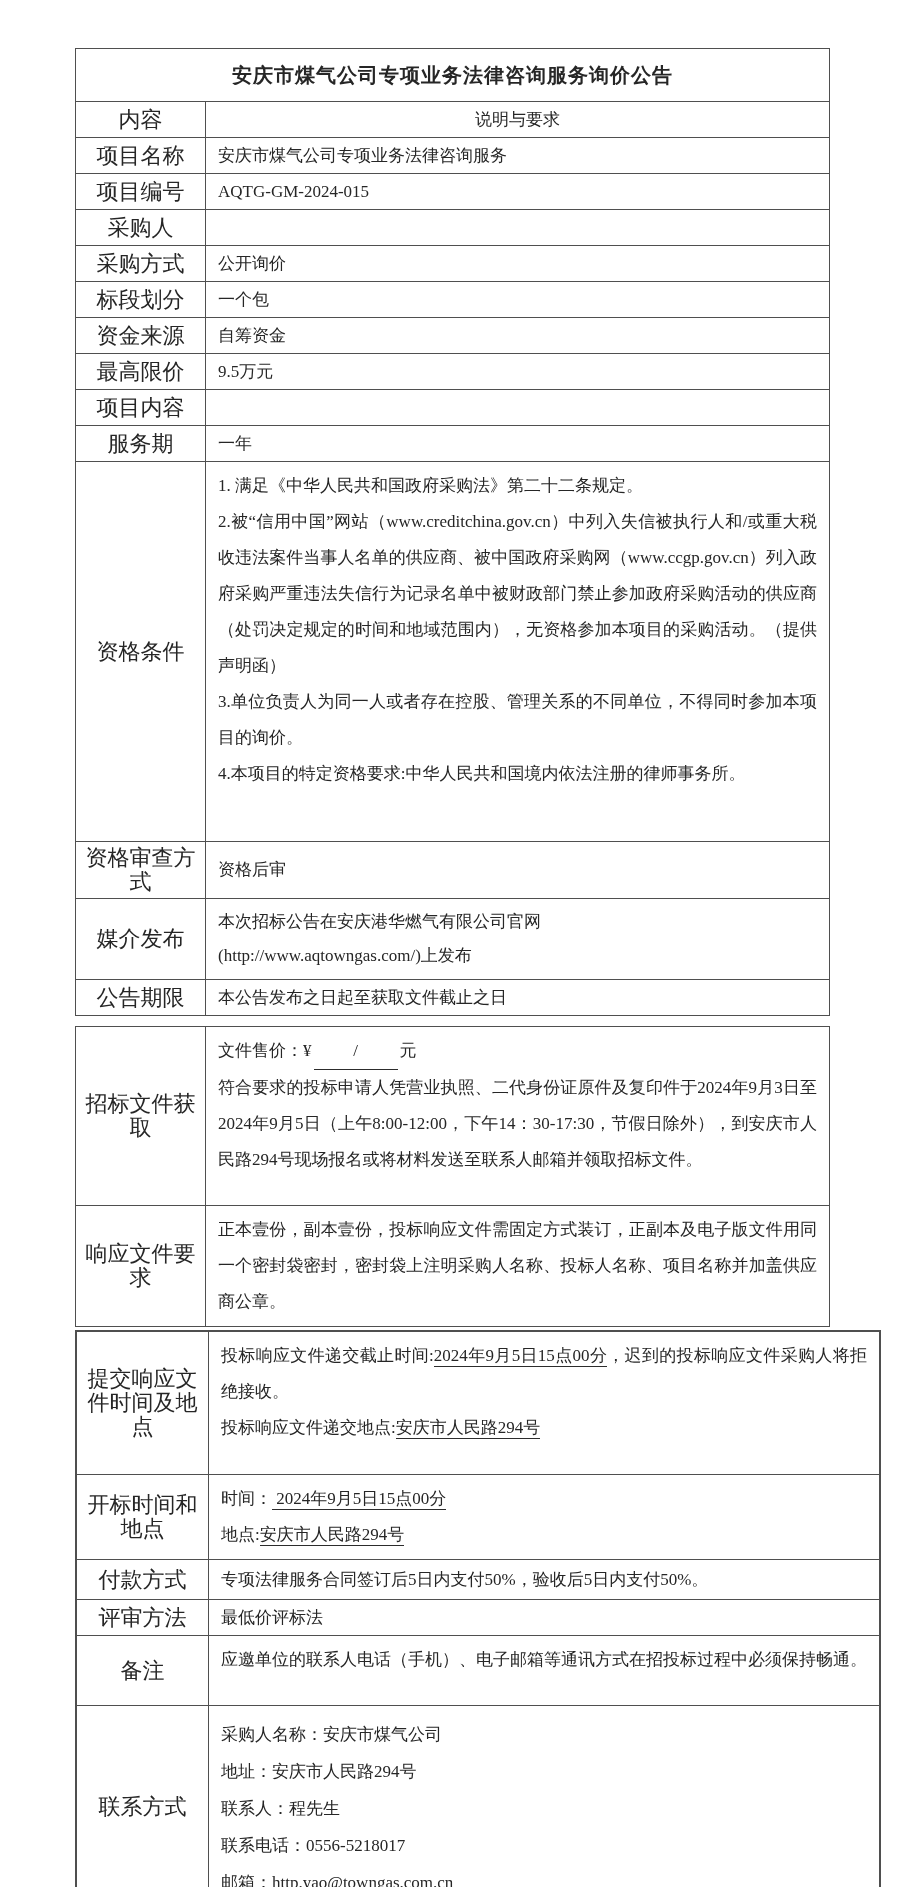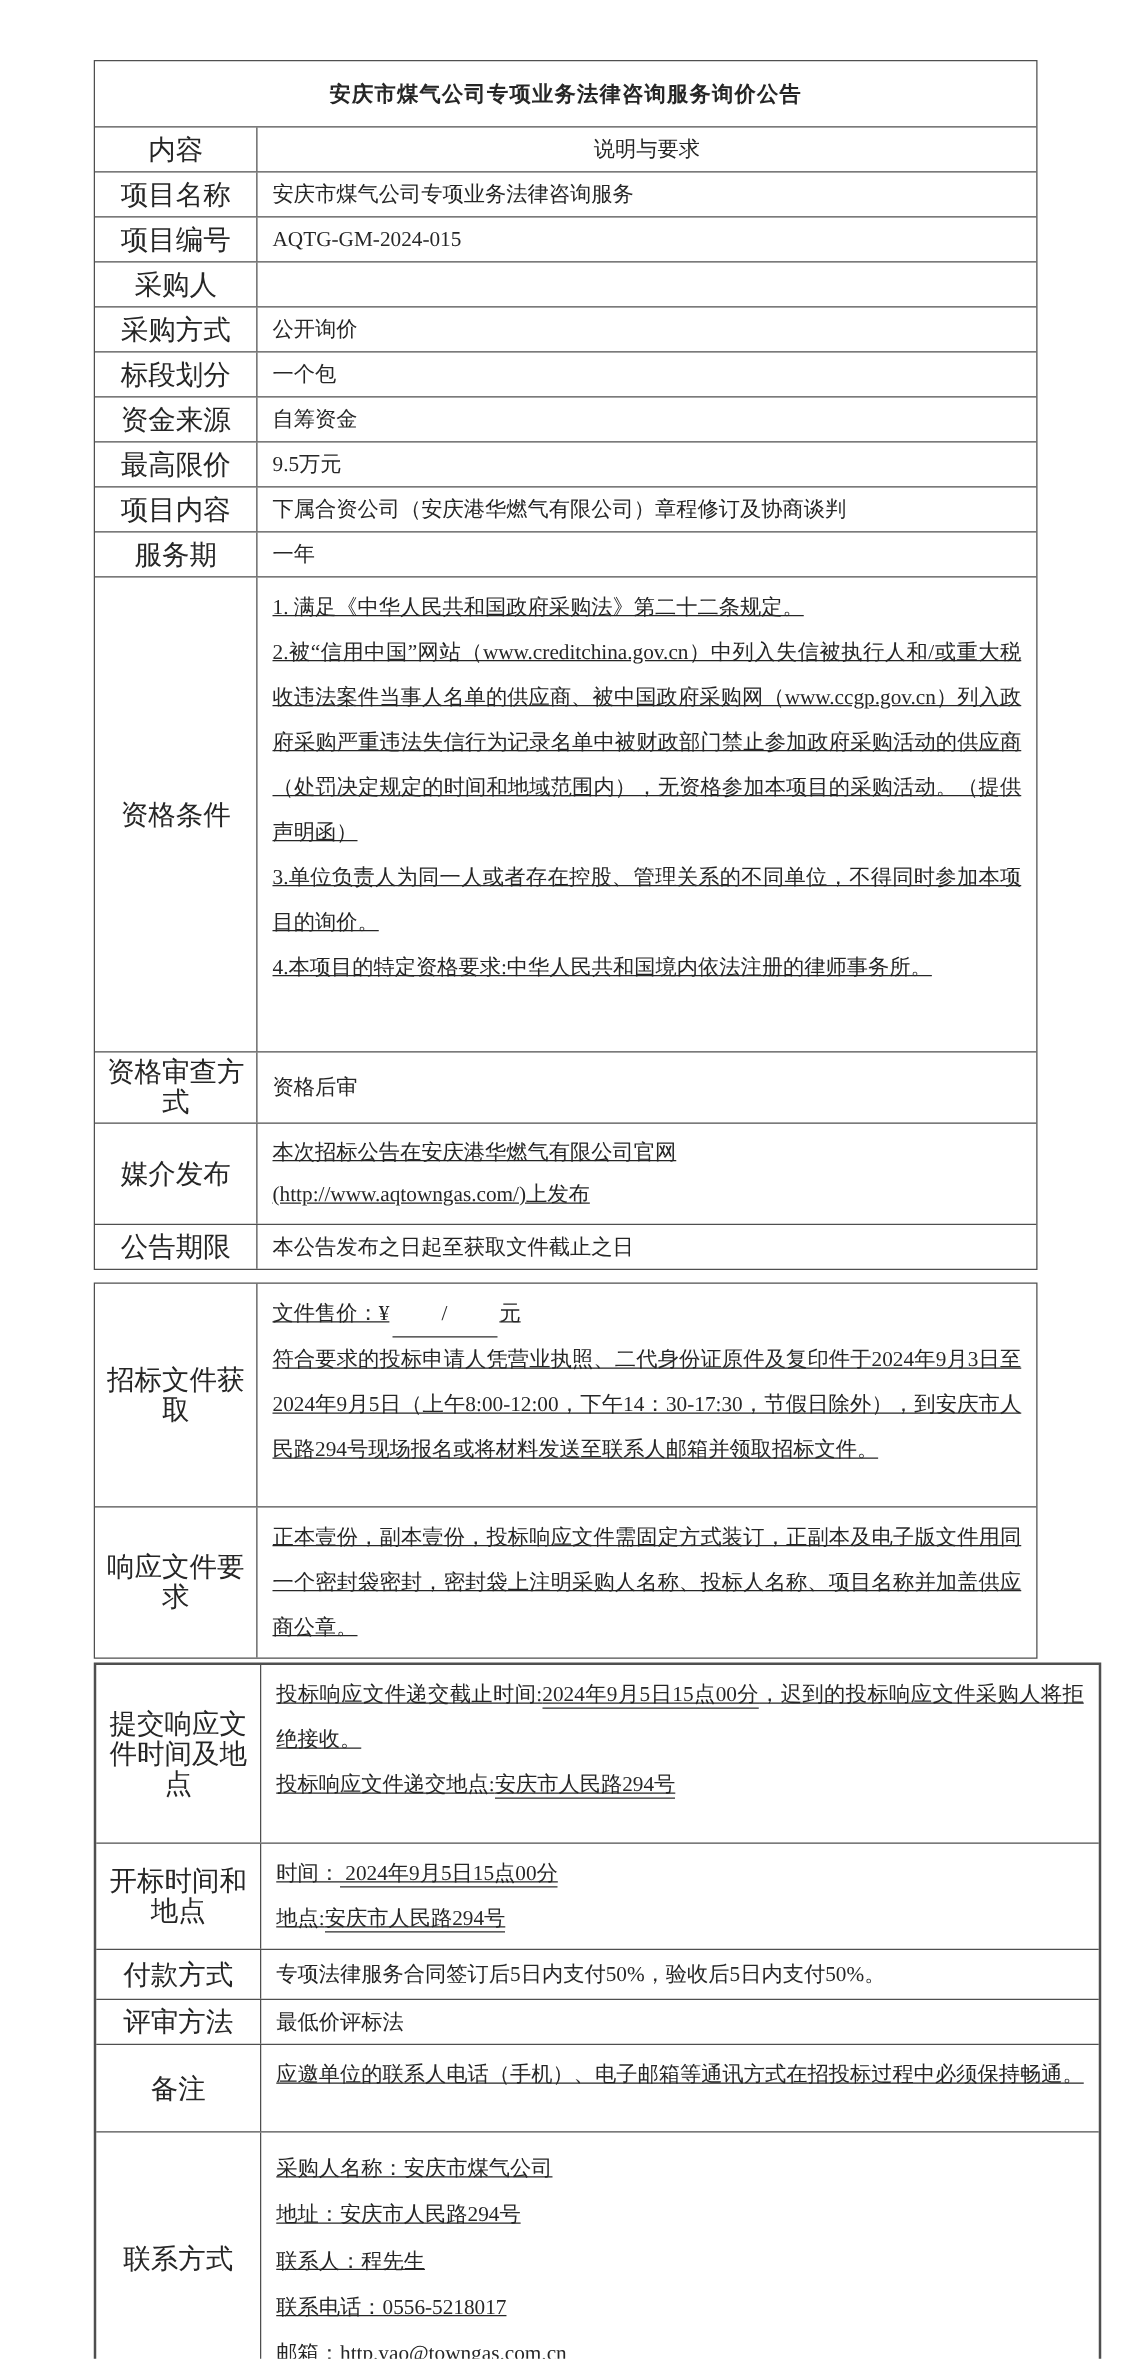--- a/index.html
+++ b/index.html
@@ -19,26 +19,26 @@
   .cell-label{
     display:flex;align-items:center;justify-content:center;text-align:center;
     border-right:1px solid #4f4f4f;padding:4px 8px;font-size:22px;line-height:24px;
     box-sizing:border-box;
   }
   .cell-value{
     padding:2px 12px;font-size:17px;display:flex;align-items:center;
     box-sizing:border-box;line-height:24px;
   }
   .cell-paras{
-    padding:6px 12px;font-size:17px;display:block;box-sizing:border-box;text-decoration:underline;
+    padding:6px 12px;font-size:17px;display:block;box-sizing:border-box;
   }
   .cell-paras p{margin:0;line-height:36px;text-align:justify;word-break:break-word;}
   .title-row{
     display:flex;align-items:center;justify-content:center;
-    min-height:52px;font-size:17px;font-weight:bold;letter-spacing:1px;
+    min-height:52px;font-size:20px;font-weight:bold;letter-spacing:1px;
   }
   .hdr .cell-value{justify-content:center;text-align:center;}
   .h36{min-height:36px;}
   .h70{min-height:70px;}
   .h380{min-height:380px;}
   .h178{min-height:178px;}
   .h116{min-height:116px;}
   .h142{min-height:142px;}
   .h72{min-height:72px;}
   .h40{min-height:40px;}
@@ -97,21 +97,20 @@
       <div class="cell-value">自筹资金</div>
     </div>
 
     <div class="trow h36">
       <div class="cell-label">最高限价</div>
       <div class="cell-value">9.5万元</div>
     </div>
 
     <div class="trow h36">
       <div class="cell-label">项目内容</div>
-      <div class="cell-value">下属合资公司（安庆港华燃气有限公司）章程修订及协商谈判</div>
     </div>
 
     <div class="trow h36">
       <div class="cell-label">服务期</div>
       <div class="cell-value">一年</div>
     </div>
 
     <div class="trow h380">
       <div class="cell-label">资格条件</div>
       <div class="cell-paras">

